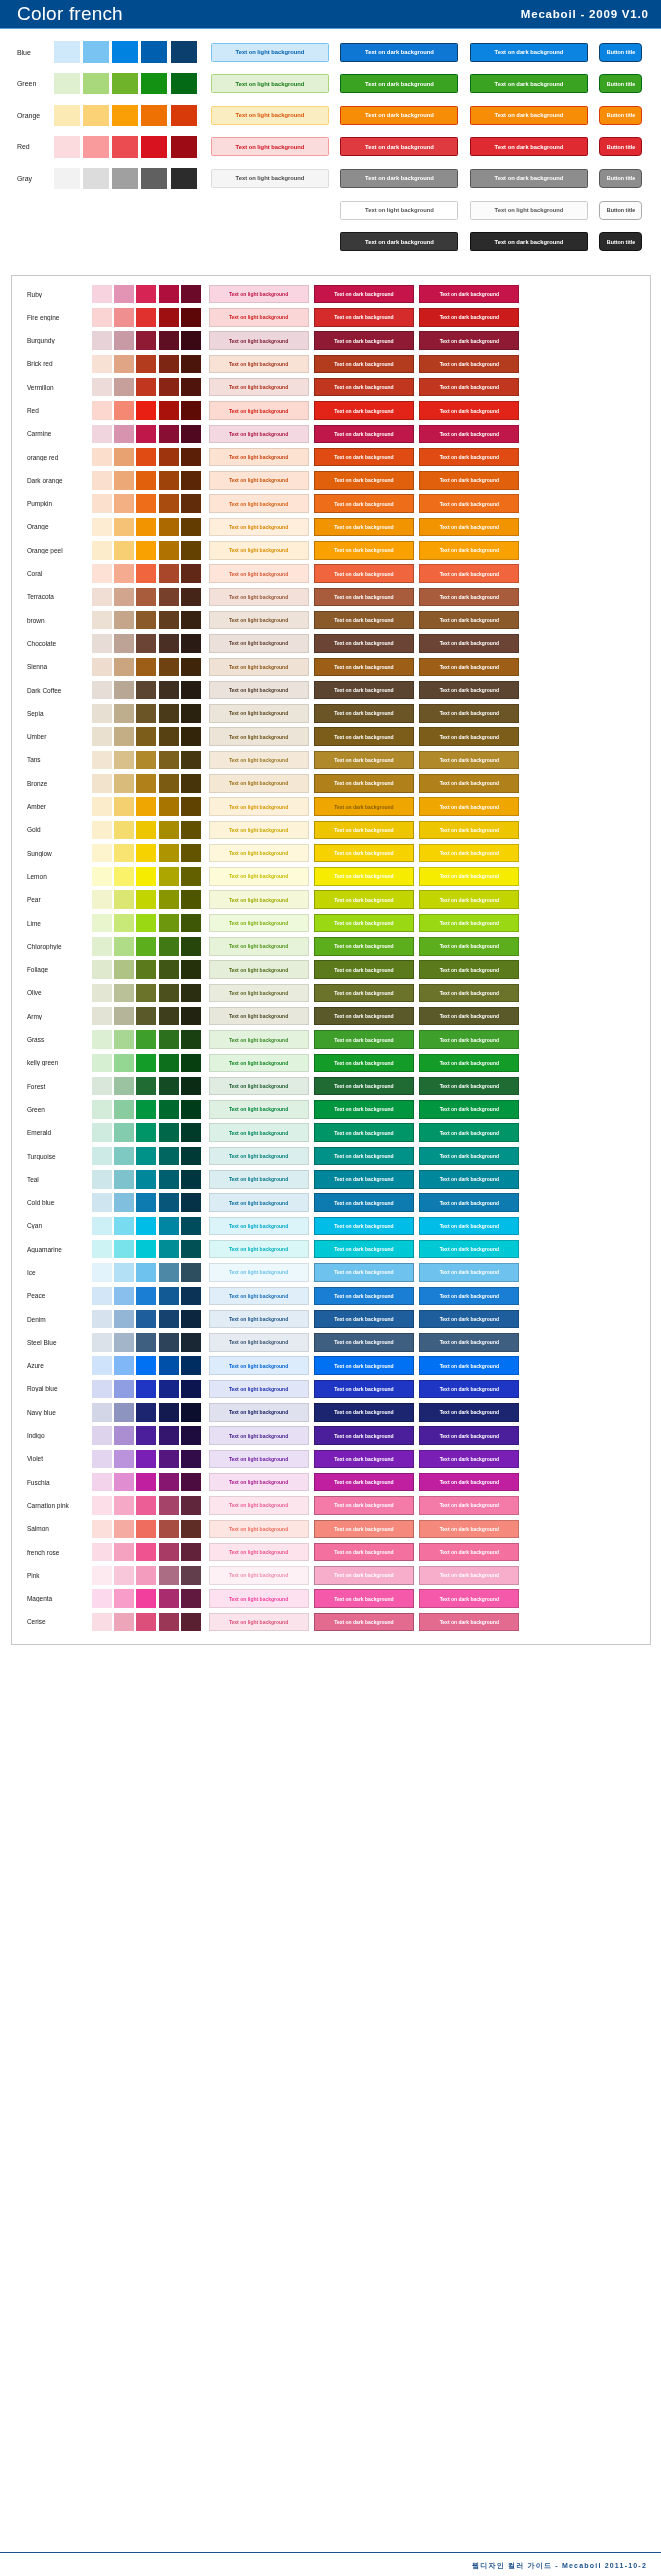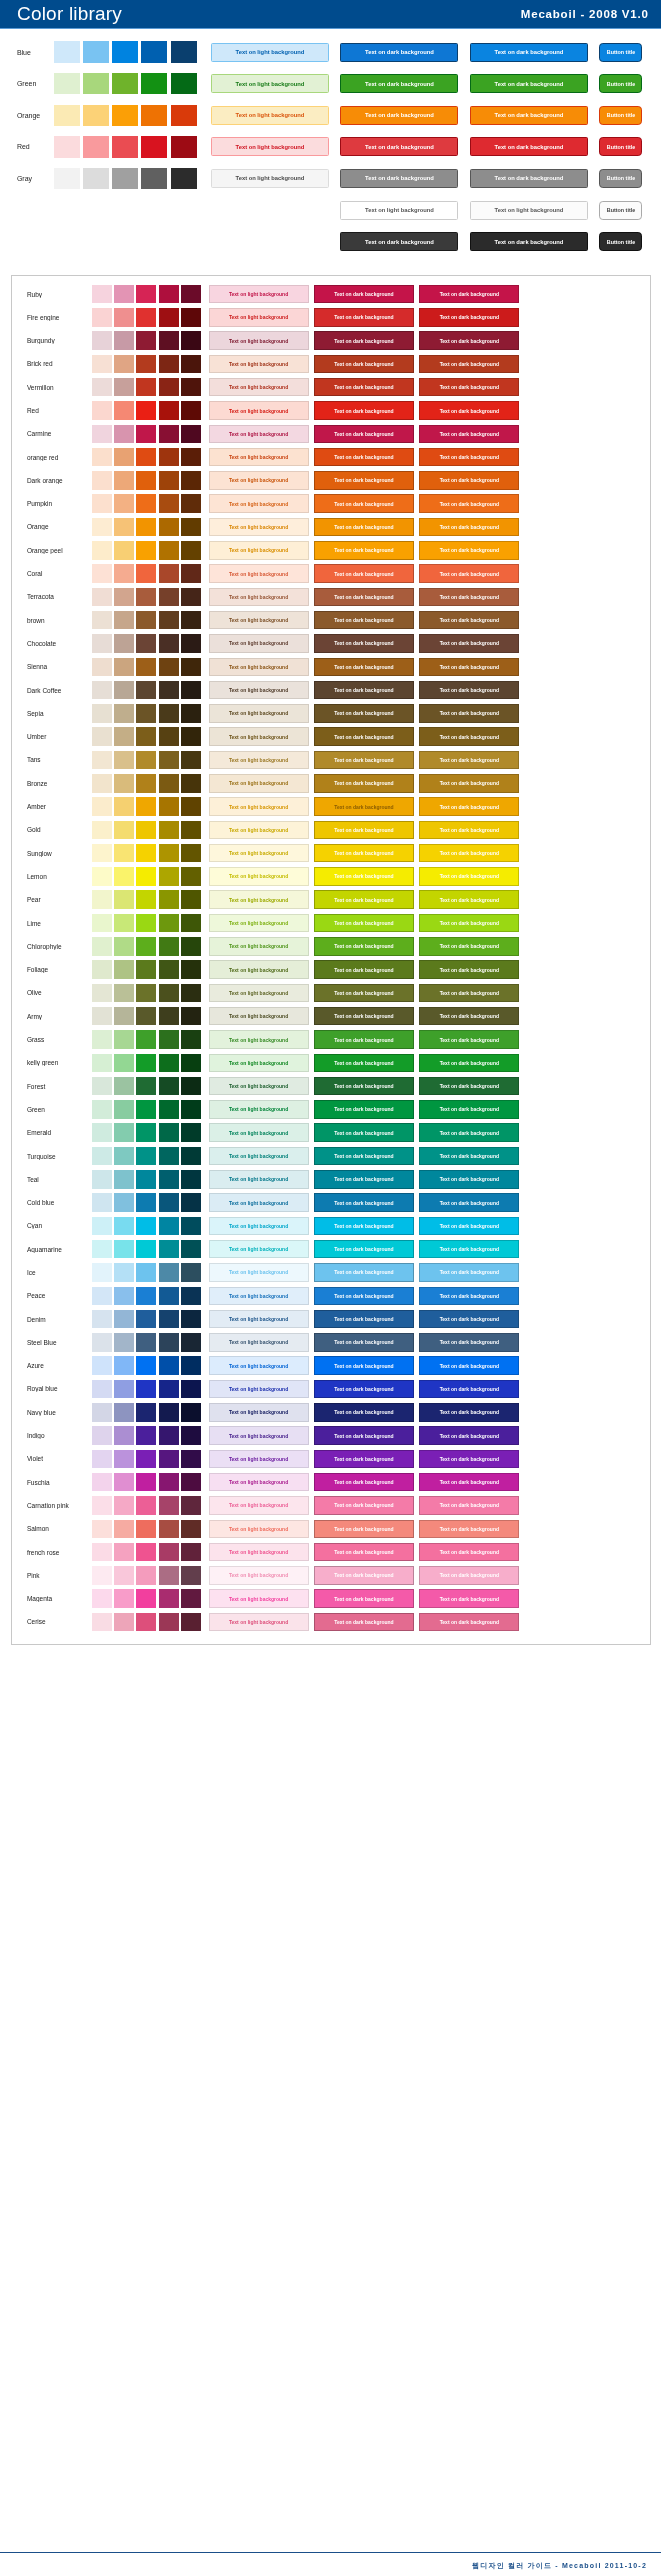--- a/index.html
+++ b/index.html
@@ -162,22 +162,22 @@
     color: #1a4f8a;
     font-size: 7px;
     font-weight: 700;
     letter-spacing: 1.2px;
   }
 </style>
 </head>
 <body>
 
 <div class="header">
-  <div class="header-title">Color library</div>
-  <div class="header-sub">Mecaboil - 2008 V1.0</div>
+  <div class="header-title">Color french</div>
+  <div class="header-sub">Mecaboil - 2009 V1.0</div>
 </div>
 
 <div class="top-section" id="top-section">
     <div class="top-row">
       <div class="top-row-label">Blue</div>
       <div class="top-swatches">
         <span class="top-sw" style="background: rgb(207, 232, 250);"></span>
         <span class="top-sw" style="background: rgb(121, 195, 242);"></span>
         <span class="top-sw" style="background: rgb(0, 131, 224);"></span>
         <span class="top-sw" style="background: rgb(0, 96, 176);"></span>

